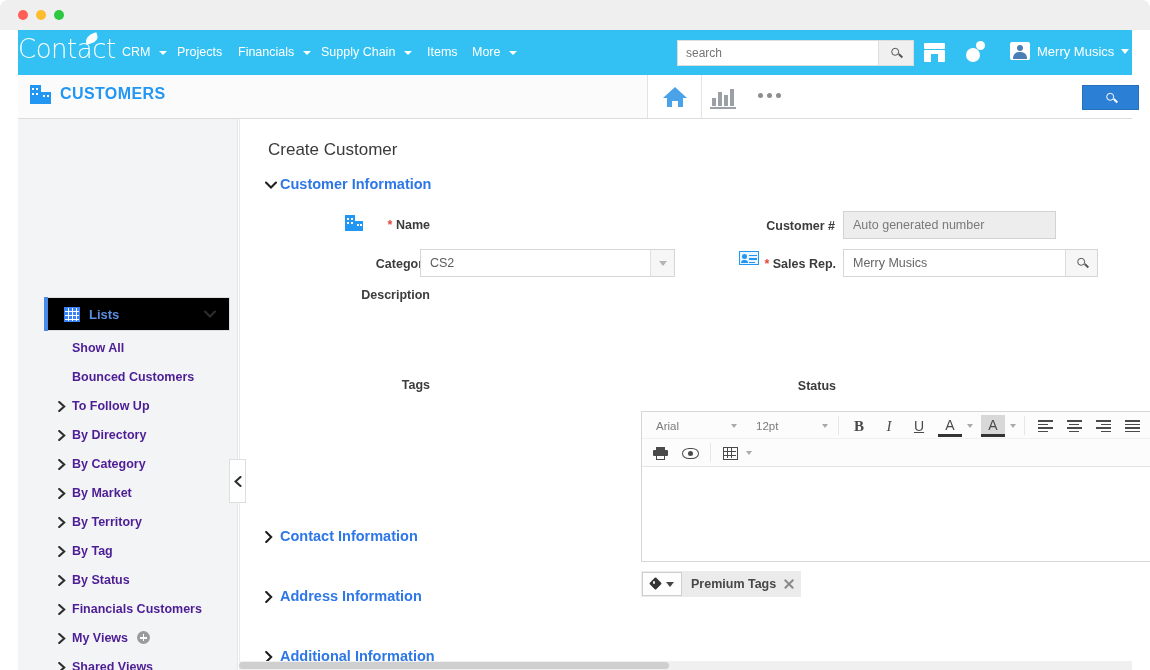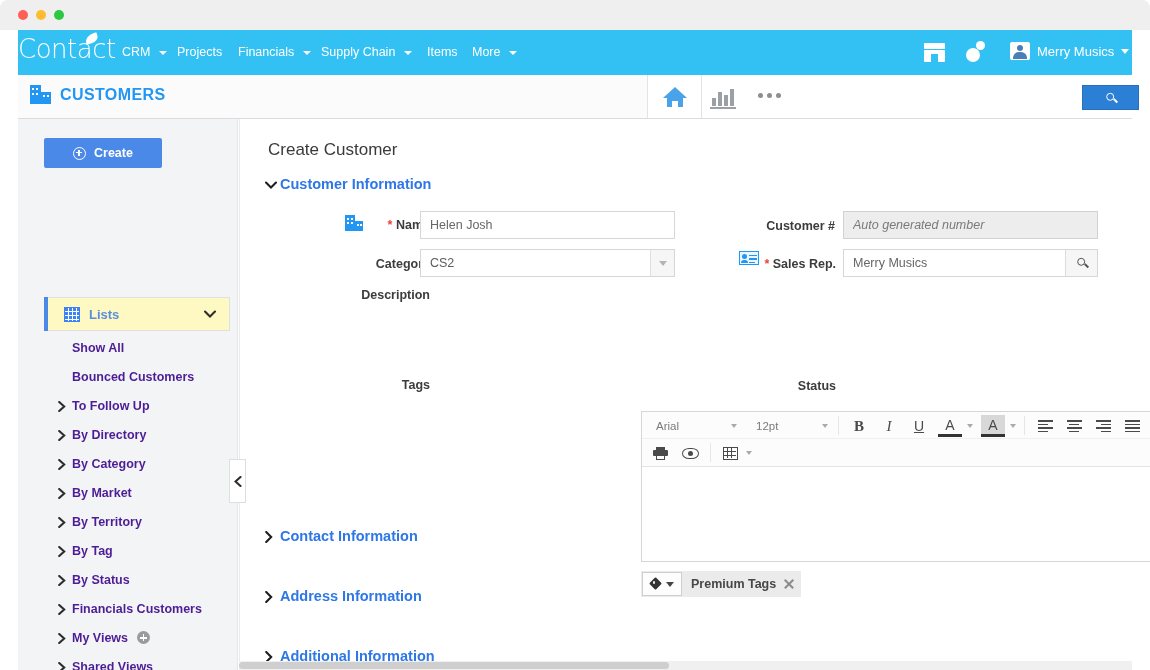--- a/index.html
+++ b/index.html
@@ -101,21 +101,21 @@
   #user-name{ position:absolute; left:27px; top:3px; color:#fff; font-size:13px; white-space:nowrap; }
   #user-caret{ position:absolute; left:0px; top:8px;
     width:0;height:0;border-left:4.5px solid transparent;border-right:4.5px solid transparent;
     border-top:5px solid #ffffff;}
 
   
   #modulebar{
     position:absolute; left:18px; top:45px; width:1114px; height:44px;
     background:#fbfbfb; border-bottom:1px solid #dcdcdc;
   }
-  #module-title-wrap{ position:absolute; left:12px; top:10px; display:flex; align-items:center; }
+  #module-title-wrap{ position:absolute; left:12px; top:10px; display:flex; align-items:flex-start; }
   #building-icon{ position:relative; width:21px; height:19px; margin-right:9px;}
   #building-icon .tall{ position:absolute;left:0;top:0;width:11px;height:19px;background:#2196f3;}
   #building-icon .short{ position:absolute;left:11px;top:7px;width:10px;height:12px;background:#2196f3;}
   #building-icon .w1{ position:absolute;left:2px;top:3px;width:2px;height:2px;background:#fbfbfb;}
   #building-icon .w2{ position:absolute;left:6px;top:3px;width:2px;height:2px;background:#fbfbfb;}
   #building-icon .w3{ position:absolute;left:2px;top:8px;width:2px;height:2px;background:#fbfbfb;}
   #building-icon .w4{ position:absolute;left:6px;top:8px;width:2px;height:2px;background:#fbfbfb;}
   #building-icon .w5{ position:absolute;left:13px;top:10px;width:2px;height:2px;background:#fbfbfb;}
   #building-icon .w6{ position:absolute;left:17px;top:10px;width:2px;height:2px;background:#fbfbfb;}
   #module-title{ color:#2196f3; font-size:16px; font-weight:bold; letter-spacing:0.4px;}
@@ -188,21 +188,21 @@
   #create-plus{
     position:relative; width:13px; height:13px; border-radius:50%;
     border:1.5px solid #ffffff; margin-right:8px;
   }
   #create-plus:before{content:"";position:absolute;left:2px;top:4.2px;width:6px;height:1.5px;background:#fff;}
   #create-plus:after{content:"";position:absolute;left:4.2px;top:2px;width:1.5px;height:6px;background:#fff;}
   #create-label{ color:#ffffff; font-size:12.5px; font-weight:bold; }
 
   .panel-head{
     position:absolute; left:26px; width:186px; height:34px;
-    background:#fef9c3; border:1px solid #e0e0e0; cursor:pointer;
+    background:#000000; border:1px solid #e0e0e0; cursor:pointer;
   }
   .panel-head .accent{ position:absolute; left:-1px; top:-1px; width:4px; height:34px; background:#4b89e8;}
   .panel-head .ph-icon{ position:absolute; left:19px; top:9px; width:16px; height:15px;}
   .panel-head .ph-label{ position:absolute; left:44px; top:9px; font-size:13px; color:#5b8ee0; font-weight:bold;}
   .panel-head .ph-chev{ position:absolute; right:13px; top:12px; width:12px; height:8px;}
 
   #lists-head{ top:178px; }
 
   .grid-icon{ position:relative; width:16px;height:15px; background:#3b82f6; }
   .grid-icon:before{
@@ -392,20 +392,26 @@
       <span class="caret-d"></span>
     </div>
     <div class="nav-item" id="ni4">
       <span>Items</span>
     </div>
     <div class="nav-item" id="ni5">
       <span>More</span>
       <span class="caret-d"></span>
     </div>
 
+    <div id="global-search-wrap">
+      <input id="global-search-input" type="text" placeholder="search" style="">
+      <div id="global-search-btn">
+        <span class="mag"></span>
+      </div>
+    </div>
 
     <div id="store-icon">
       <span class="awn"></span>
       <span class="bdy"></span>
       <span class="door"></span>
     </div>
     <div id="bulb-icon">
       <span class="b1"></span>
       <span class="b2"></span>
     </div>
@@ -456,24 +462,20 @@
 
       <div id="module-search-btn">
         <span class="mag"></span>
       </div>
     </div>
   </div>
 
   <div id="body-area">
 
     <div id="sidebar">
-      <div id="create-btn">
-        <span id="create-plus"></span>
-        <span id="create-label">Create</span>
-      </div>
 
       <div class="panel-head" id="lists-head">
         <span class="accent"></span>
         <span class="ph-icon grid-icon"></span>
         <span class="ph-label">Lists</span>
         <svg class="ph-chev" viewBox="0 0 12 8">
           <path d="M1 1.5 L6 6.5 L11 1.5" stroke="#2d2d2d" stroke-width="2.1" fill="none" stroke-linecap="round"></path>
         </svg>
       </div>
 
@@ -572,24 +574,23 @@
         <span class="ww" style="left:6px;top:3px"></span>
         <span class="ww" style="left:2px;top:7px"></span>
         <span class="ww" style="left:6px;top:7px"></span>
         <span class="ww" style="left:12px;top:9px"></span>
         <span class="ww" style="left:15px;top:9px"></span>
       </span>
       <span class="fld-label" style="left:120px; top:99px; width:70px">
         <span class="req-star">*</span>
         <span>Name</span>
       </span>
-      <input class="txt-input" style="left: 180px; top: 92px; width: 255px;" value="Helen Josh">
 
       <span class="fld-label" style="left:440px; top:100px; width:155px; text-align:right">Customer #</span>
-      <input class="txt-input readonly" style="left: 603px; top: 92px; width: 255px; font-style: italic;" readonly="" value="Auto generated number">
+      <input class="txt-input readonly" style="left: 603px; top: 92px; width: 213px;" readonly="" value="Auto generated number">
 
       <span class="fld-label" style="left:118px; top:138px; width:72px; text-align:right">Category</span>
       <div class="sel-box" style="left:180px; top:130px; width:255px">
         <span class="sel-val">CS2</span>
         <span class="sel-btn">
             <span class="t"></span>
           </span>
       </div>
 
       <span class="fld-icon-card" style="left:499px; top:132px">

